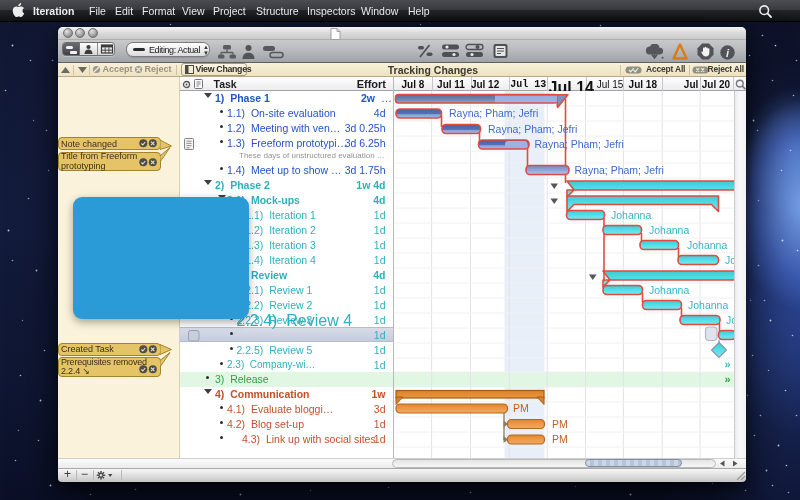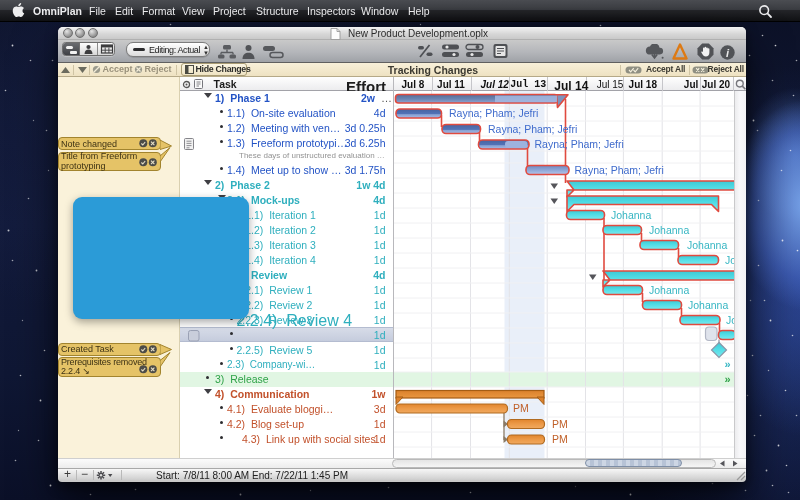--- a/index.html
+++ b/index.html
@@ -63,21 +63,21 @@
 <body>
 <div id="stage">
 <div id="desk" class="ab"></div>
 <div class="star"></div>
 <div id="menubar" class="ab"></div>
 <div class="mi" style="left:12px;">
       <svg width="13" height="22" viewBox="0 0 13 22">
         <path d="M8.4 5.2c.5-.6.9-1.4.8-2.2-.7 0-1.6.5-2.1 1.1-.5.5-.9 1.4-.8 2.1.8.1 1.6-.4 2.1-1zM9.2 6.4c-1.2-.1-2.2.7-2.7.7-.6 0-1.4-.6-2.3-.6-1.2 0-2.3.7-2.9 1.8-1.2 2.1-.3 5.3.9 7 .6.8 1.3 1.8 2.2 1.7.9 0 1.2-.6 2.3-.6s1.4.6 2.3.6c1 0 1.6-.9 2.2-1.7.7-1 1-1.9 1-2-.9-.4-1.7-1.3-1.7-2.6 0-1.4.9-2.2 1.5-2.6-.7-1.1-1.8-1.7-2.8-1.7z" fill="#ededee"></path>
       </svg>
     </div>
-<div class="mi" style="left:33px;font-weight:bold;">OmniPlan</div>
+<div class="mi" style="left:33px;font-weight:bold;">Iteration</div>
 <div class="mi" style="left:89px;">File</div>
 <div class="mi" style="left:115px;">Edit</div>
 <div class="mi" style="left:142px;">Format</div>
 <div class="mi" style="left:182px;">View</div>
 <div class="mi" style="left:213px;">Project</div>
 <div class="mi" style="left:256px;">Structure</div>
 <div class="mi" style="left:307px;">Inspectors</div>
 <div class="mi" style="left:361px;">Window</div>
 <div class="mi" style="left:408px;">Help</div>
 <div class="mi" style="left:758px;top:4px;">
@@ -91,21 +91,20 @@
 <div id="titlebar" class="ab"></div>
 <div class="tl" style="left:62.5px;"></div>
 <div class="tl" style="left:75px;"></div>
 <div class="tl" style="left:87.5px;"></div>
 <div class="ab" style="left:330px;top:27.5px;">
       <svg width="11" height="12">
         <path d="M1 .5 h6 l3 3 v8 h-9 z" fill="#fdfdfd" stroke="#9a9a9a" stroke-width="0.9"></path>
         <path d="M7 .5 v3 h3" fill="none" stroke="#9a9a9a" stroke-width="0.9"></path>
       </svg>
     </div>
-    <div id="title" class="ab">New Product Development.oplx</div>
 <div id="toolbar" class="ab"></div>
 
 <div class="ab" style="left:61.5px;top:42px;width:53px;height:14px;border:1px solid #6e6e6e;border-radius:3.5px;background:linear-gradient(180deg,#fdfdfd,#d8d8d8);box-shadow:0 .5px 0 rgba(255,255,255,.5);overflow:hidden;">
  <div class="ab" style="left:0;top:0;width:17.5px;height:12px;background:linear-gradient(180deg,#6a6c70,#3f4146);border-right:1px solid #6e6e6e;">
    <div class="ab" style="left:3px;top:3px;width:7px;height:3px;border-radius:1.5px;background:#f2f2f2;"></div>
    <div class="ab" style="left:7px;top:7.5px;width:7px;height:3px;border-radius:1px;background:#f2f2f2;"></div>
  </div>
  <div class="ab" style="left:17.5px;top:0;width:17.5px;height:12px;border-right:1px solid #8a8a8a;">
    <svg width="17" height="12">
           <circle cx="8.5" cy="4" r="2.1" fill="#3c3c3e"></circle>
@@ -228,21 +227,21 @@
     </div>
 <div class="ab" style="left:144.5px;top:64px;font-size:9px;font-weight:bold;color:#99917b;">Reject</div>
 <div class="ab" style="left:176px;top:64.5px;width:1px;height:10px;background:#cfc4a4;"></div>
 <div class="ab" style="left:181px;top:63px;width:66px;height:12.5px;border:1px solid #a99c74;border-radius:3px;background:linear-gradient(180deg,#fbf5e3,#efe4c4);"></div>
 <div class="ab" style="left:184.5px;top:65px;">
       <svg width="9" height="9">
         <rect x="0.5" y="0.5" width="8" height="8" fill="none" stroke="#4a4a42" stroke-width="1"></rect>
         <rect x="0.5" y="0.5" width="3" height="8" fill="#4a4a42"></rect>
       </svg>
     </div>
-<div class="ab" style="left:195.5px;top:64.2px;font-size:8.8px;letter-spacing:-0.3px;font-weight:bold;color:#2e2e2a;">Hide Changes</div>
+<div class="ab" style="left:195.5px;top:64.2px;font-size:8.8px;letter-spacing:-0.3px;font-weight:bold;color:#2e2e2a;">View Changes</div>
 <div class="ab" style="left:353px;top:63.8px;width:160px;text-align:center;font-size:10.5px;font-weight:bold;color:#3c3a32;">Tracking Changes</div>
 <div class="ab" style="left:620px;top:64.5px;width:1px;height:10px;background:#cfc4a4;"></div>
 <div class="ab" style="left:625px;top:66px;">
       <svg width="17" height="8">
         <rect x="0.5" y="0.5" width="16" height="7" rx="3.5" fill="#8f8f82"></rect>
         <path d="M4 4 l1.7 1.8 3-3.6 M8.5 4 l1.7 1.8 3-3.6" stroke="#f4efdc" stroke-width="1.1" fill="none"></path>
       </svg>
     </div>
 <div class="ab" style="left:646px;top:64.3px;font-size:8.5px;letter-spacing:-0.2px;font-weight:bold;color:#3c3a32;">Accept All</div>
 <div class="ab" style="left:688.5px;top:64.5px;width:1px;height:10px;background:#cfc4a4;"></div>
@@ -261,21 +260,21 @@
         <circle cx="4.5" cy="4.5" r="1" fill="#555"></circle>
       </svg>
     </div>
 <div class="ab" style="left:193.5px;top:79px;">
       <svg width="10" height="10">
         <rect x="0.5" y="0.5" width="8" height="9" rx="1" fill="#fafafa" stroke="#76767c" stroke-width="1"></rect>
         <path d="M2.5 3 h4 M2.5 5 h4 M2.5 7 h2.5" stroke="#76767c" stroke-width="0.9"></path>
       </svg>
     </div>
 <div class="ab" style="left:213.5px;top:78.3px;font-size:10.5px;font-weight:bold;color:#1c1c1c;">Task</div>
-<div class="ab" style="left:325px;top:78.3px;width:61px;text-align:right;font-size:15px;font-weight:bold;color:#1c1c1c;">Effort</div>
+<div class="ab" style="left:325px;top:78.3px;width:61px;text-align:right;font-size:11px;font-weight:bold;color:#1c1c1c;">Effort</div>
 
 <div class="ab" style="left:58px;top:77px;width:122px;height:381px;background:#faf2da;border-right:1px solid #d9d0b0;"></div>
 
 <div class="ab" style="left:180px;top:90.5px;width:213px;height:367.5px;background:#fff;"></div>
 
 <div class="ab" style="left:180px;top:371.5px;width:213px;height:15px;background:#e1f6e3;"></div>
 
 <div class="ab" style="left:180px;top:326.5px;width:213px;height:15px;background:linear-gradient(180deg,#d7dce8,#c5ccdd);border-top:1px solid #b4bcd0;border-bottom:1px solid #b4bcd0;"></div>
 
 <div class="ab" style="left:393px;top:90.5px;width:352.5px;height:367.5px;background:#fff;border-left:1px solid #b8b8bc;overflow:hidden;" id="ganttbody">
@@ -416,23 +415,23 @@
       <div class="ab" style="left:76.5px;top:0;width:1px;height:13.5px;background:#c6c6ca;"></div>
       <div class="ab" style="left:115.3px;top:0;width:1px;height:13.5px;background:#c6c6ca;"></div>
       <div class="ab" style="left:153.2px;top:0;width:1px;height:13.5px;background:#c6c6ca;"></div>
       <div class="ab" style="left:191.5px;top:0;width:1px;height:13.5px;background:#c6c6ca;"></div>
       <div class="ab" style="left:229.4px;top:0;width:1px;height:13.5px;background:#c6c6ca;"></div>
       <div class="ab" style="left:268.2px;top:0;width:1px;height:13.5px;background:#c6c6ca;"></div>
       <div class="ab" style="left:306.1px;top:0;width:1px;height:13.5px;background:#c6c6ca;"></div>
       <div class="ab" style="left:339px;top:0;width:1px;height:13.5px;background:#c6c6ca;"></div>
       <div class="ab" style="left:-0.1px;top:1.5px;width:38px;text-align:center;font-size:10px;font-weight:bold;color:#111;">Jul 8</div>
       <div class="ab" style="left:38.0px;top:1.5px;width:38px;text-align:center;font-size:10px;font-weight:bold;color:#111;">Jul 11</div>
-      <div class="ab" style="left:76.9px;top:1.5px;width:38px;text-align:right;font-size:10px;font-weight:bold;color:#111;font-style:italic;">Jul 12</div>
+      <div class="ab" style="left:76.9px;top:1.5px;width:38px;text-align:left;font-size:10px;font-weight:bold;color:#111;">Jul 12</div>
       <div class="ab" style="left:115.2px;top:1.5px;width:38px;text-align:center;font-size:10px;font-weight:bold;color:#111;font-family:Liberation Mono, monospace;">Jul 13</div>
-      <div class="ab" style="left:153.3px;top:1.5px;width:48px;text-align:center;font-size:12px;font-weight:bold;color:#111;">Jul 14</div>
+      <div class="ab" style="left:153.3px;top:1.5px;width:48px;text-align:center;font-size:16px;font-weight:bold;color:#111;">Jul 14</div>
       <div class="ab" style="left:191.4px;top:1.5px;width:38px;text-align:right;font-size:10px;font-weight:normal;color:#111;">Jul 15</div>
       <div class="ab" style="left:229.8px;top:1.5px;width:38px;text-align:center;font-size:10px;font-weight:bold;color:#111;">Jul 18</div>
       <div class="ab" style="left:268.1px;top:1.5px;width:38px;text-align:center;font-size:10px;font-weight:bold;color:#111;padding-left:20px;">Jul 19</div>
       <div class="ab" style="left:303px;top:1.5px;width:38px;text-align:center;font-size:10px;font-weight:bold;color:#111;">Jul 20</div>
       <div class="ab" style="left:341px;top:1.5px;">
         <svg width="12" height="11">
           <circle cx="4.8" cy="4.6" r="3.4" fill="none" stroke="#77777c" stroke-width="1.4"></circle>
           <line x1="7.3" y1="7.1" x2="10.4" y2="10.2" stroke="#77777c" stroke-width="1.6"></line>
         </svg>
       </div>
@@ -539,21 +538,20 @@
           <circle cx="5" cy="5.2" r="2.1"></circle>
           <path d="M5 1 v8.4 M0.8 5.2 h8.4 M2 2.2 l6 6 M8 2.2 l-6 6" stroke="#4a4a4e" stroke-width="1.5"></path>
         </g>
         <circle cx="5" cy="5.2" r="1.2" fill="#ddd"></circle>
         <path d="M12 4 l2.2 3 2.2 -3 z" fill="#4a4a4e"></path>
       </svg>
     </div>
 <div class="ab" style="left:76px;top:469.5px;width:1px;height:10px;background:#b9b9b9;"></div>
 <div class="ab" style="left:93px;top:469.5px;width:1px;height:10px;background:#b9b9b9;"></div>
 <div class="ab" style="left:121px;top:469.5px;width:1px;height:10px;background:#b9b9b9;"></div>
-<div class="ab" style="left:156px;top:469.8px;font-size:10px;color:#222;">Start: 7/8/11 8:00 AM End: 7/22/11 1:45 PM</div>
 
 <div class="ab" style="left:58px;top:137px;width:103px;height:13px;background:#e5c367;border:1px solid #a2842e;border-radius:4px;"></div>
 <div class="ab" style="left:160px;top:139.5px;">
       <svg width="13" height="10">
         <polygon points="0,0 11.5,6 0,9.5" fill="#e5c367" stroke="#a2842e" stroke-width="1"></polygon>
       </svg>
     </div>
 <div class="ab" style="left:61px;top:138.8px;font-size:9px;color:#3d3214;">Note changed</div>
 <div class="ab" style="left:138.5px;top:139.3px;">
       <svg width="19" height="9">

